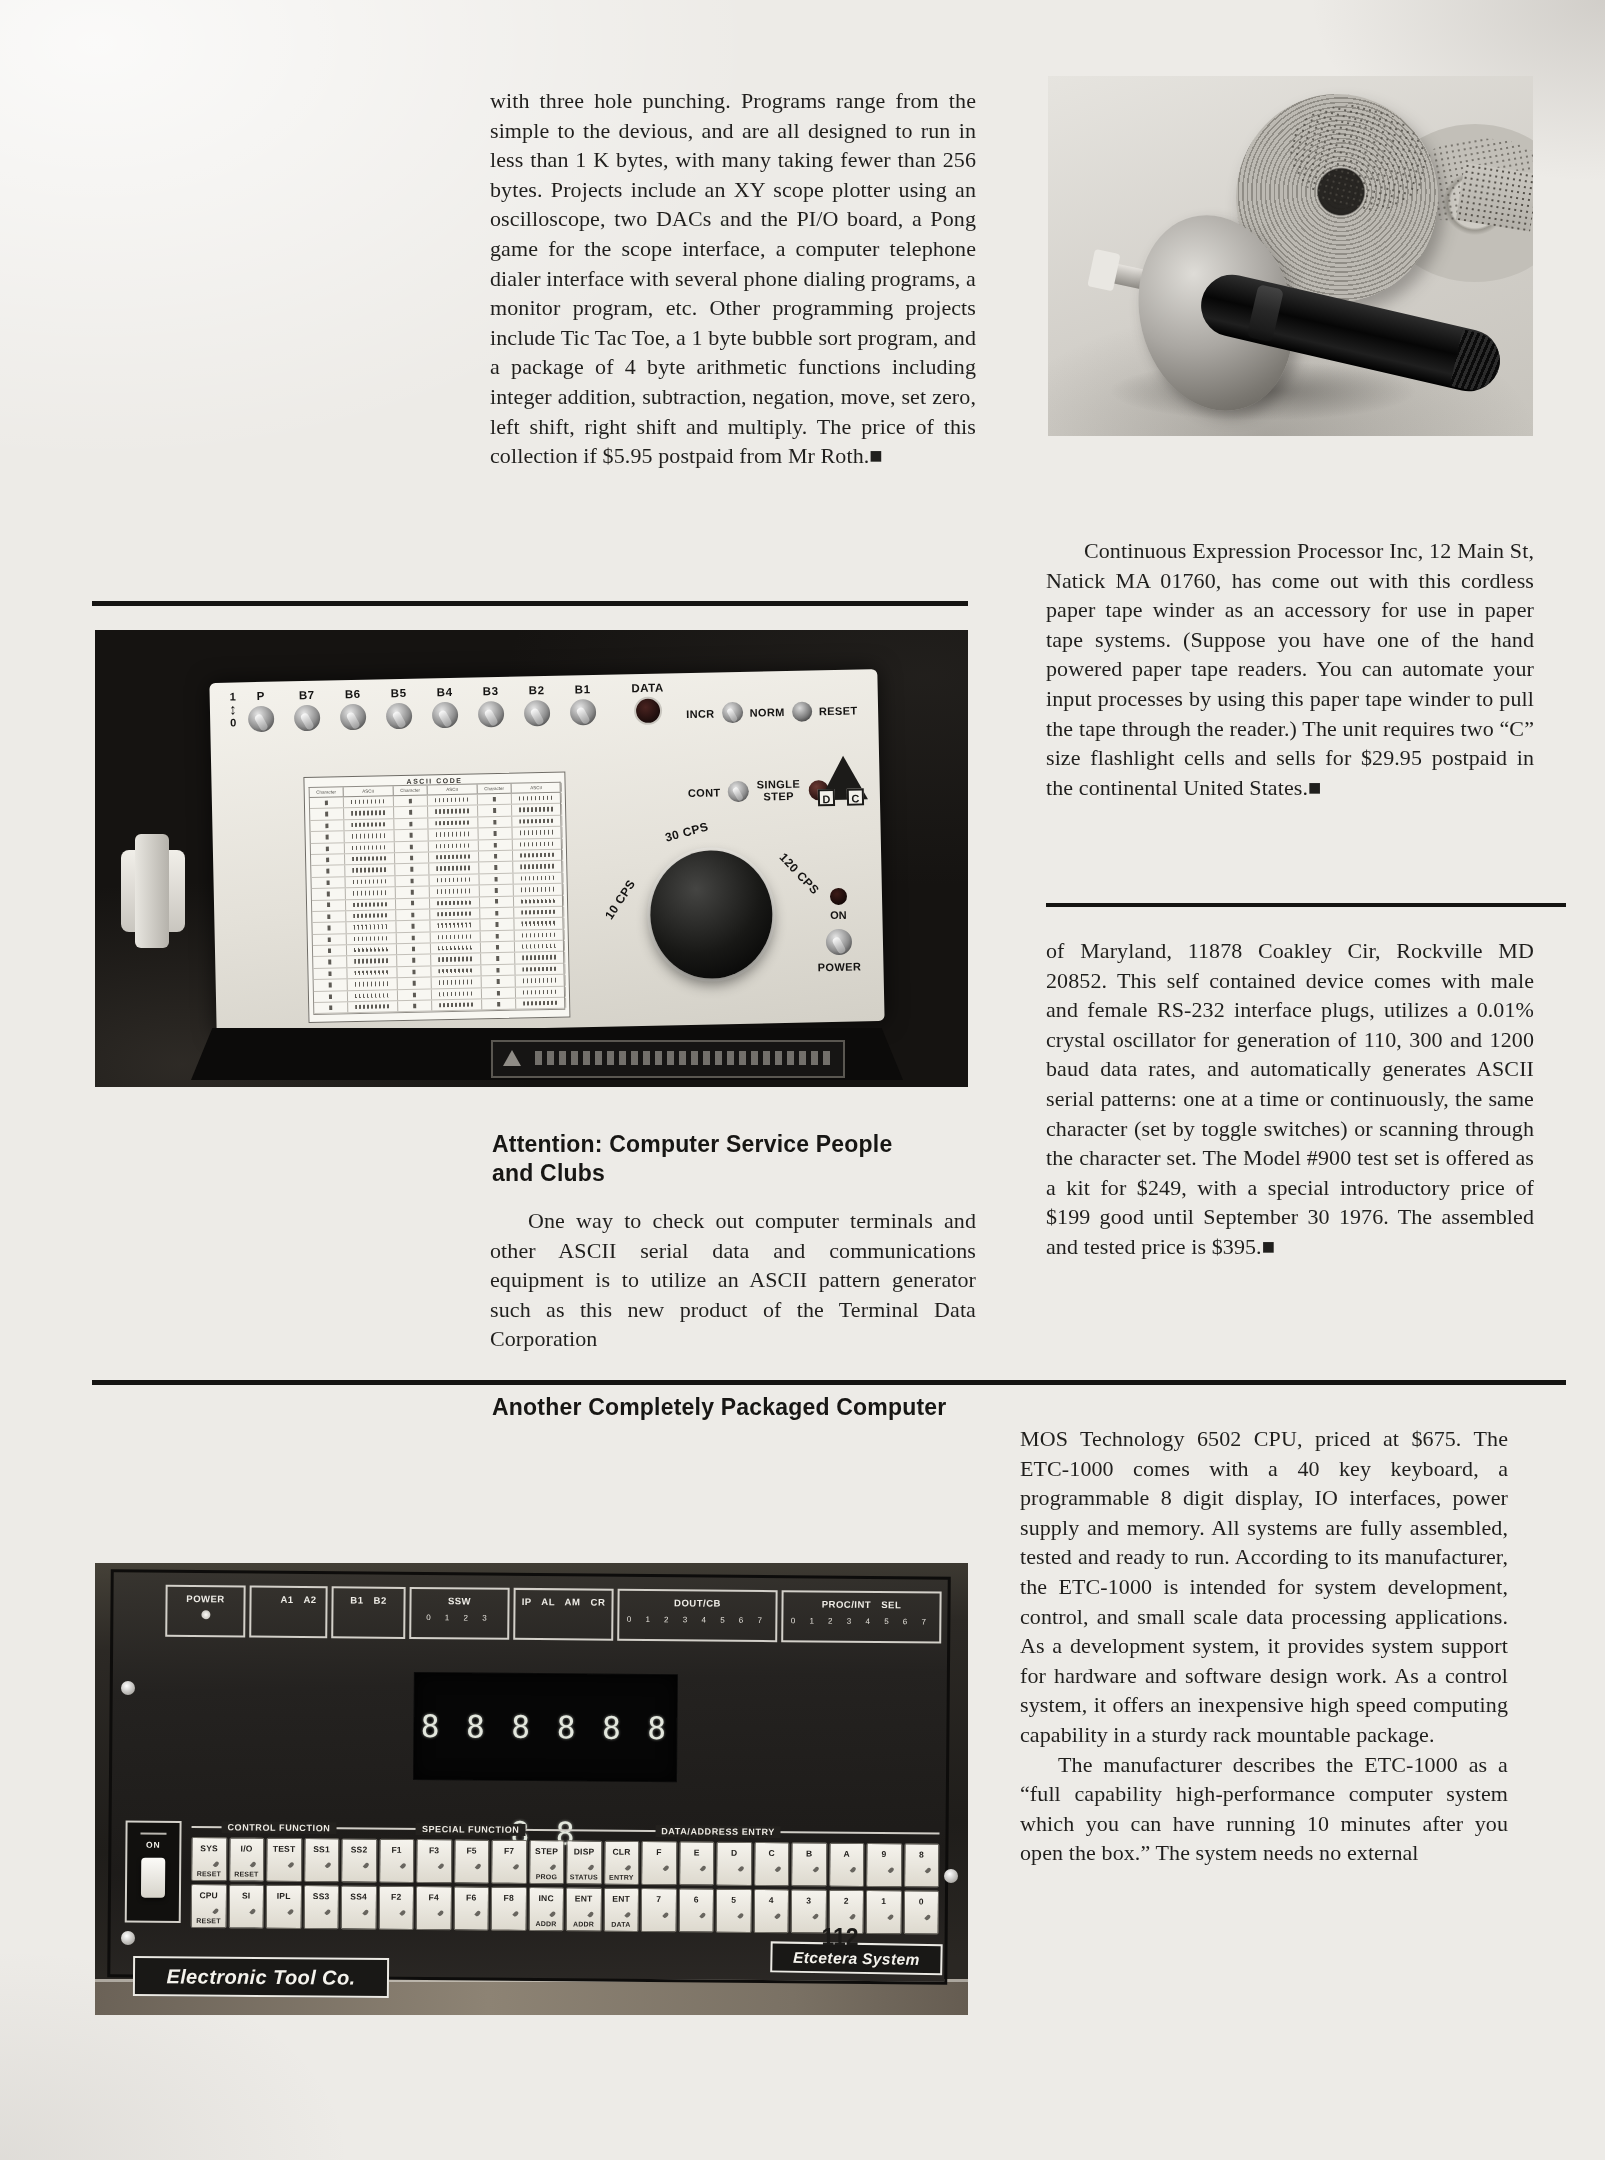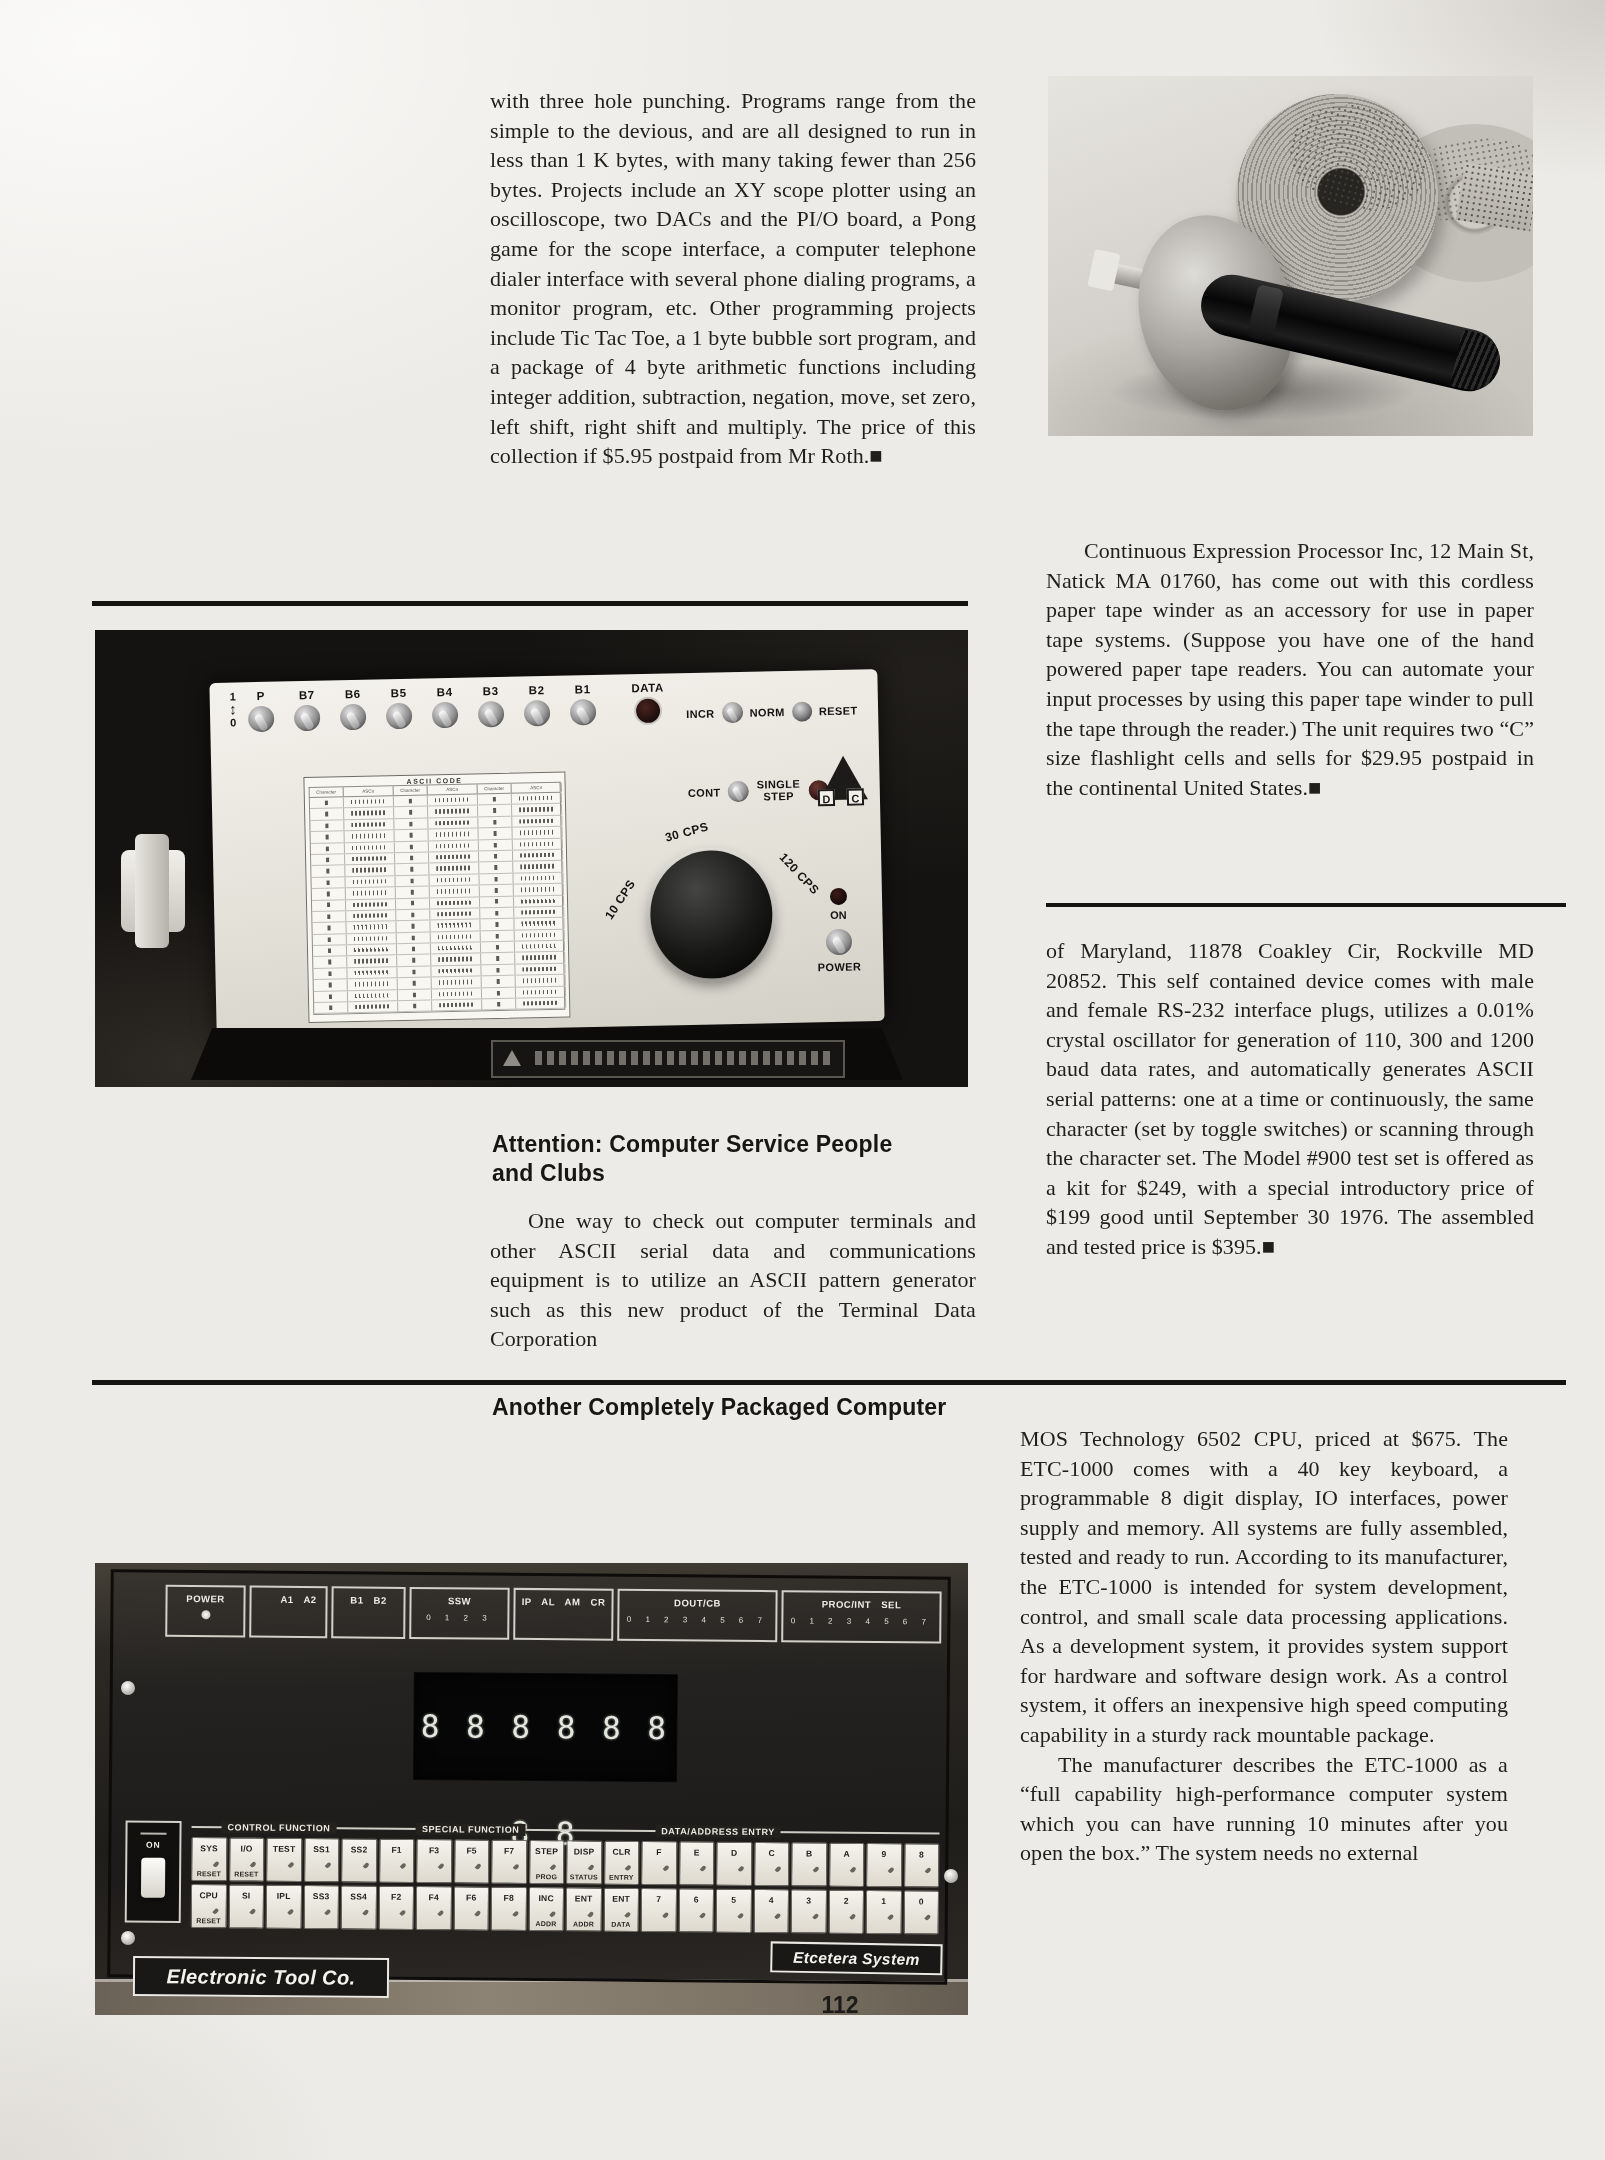--- a/index.html
+++ b/index.html
@@ -15,21 +15,21 @@
   
   .col{position:absolute;text-align:justify;font-size:22px;line-height:29.6px;letter-spacing:.1px;}
   .col p{margin:0;}
   p.ind{text-indent:38px;}
   .head{
     position:absolute;font-family:"Liberation Sans", sans-serif;font-weight:bold;
     font-size:23px;line-height:29px;color:#171614;letter-spacing:.2px;text-align:left;
   }
   .rule{position:absolute;background:#151412;}
   .pagenum{
-    position:absolute;left:795px;top:1992px;width:90px;text-align:center;
+    position:absolute;left:795px;top:1924px;width:90px;text-align:center;
     font-family:"Liberation Sans", sans-serif;font-weight:bold;font-size:23px;color:#1c1b19;
   }
   
   .photo{position:absolute;overflow:hidden;}
   
   .winder-photo{
     left:1048px;top:76px;width:485px;height:360px;
     background:
       radial-gradient(360px 170px at 45% 100%, rgba(60,56,50,.25), rgba(60,56,50,0) 75%),
       linear-gradient(160deg,#e6e4df,#d2cfc9 55%,#c7c4bd);

